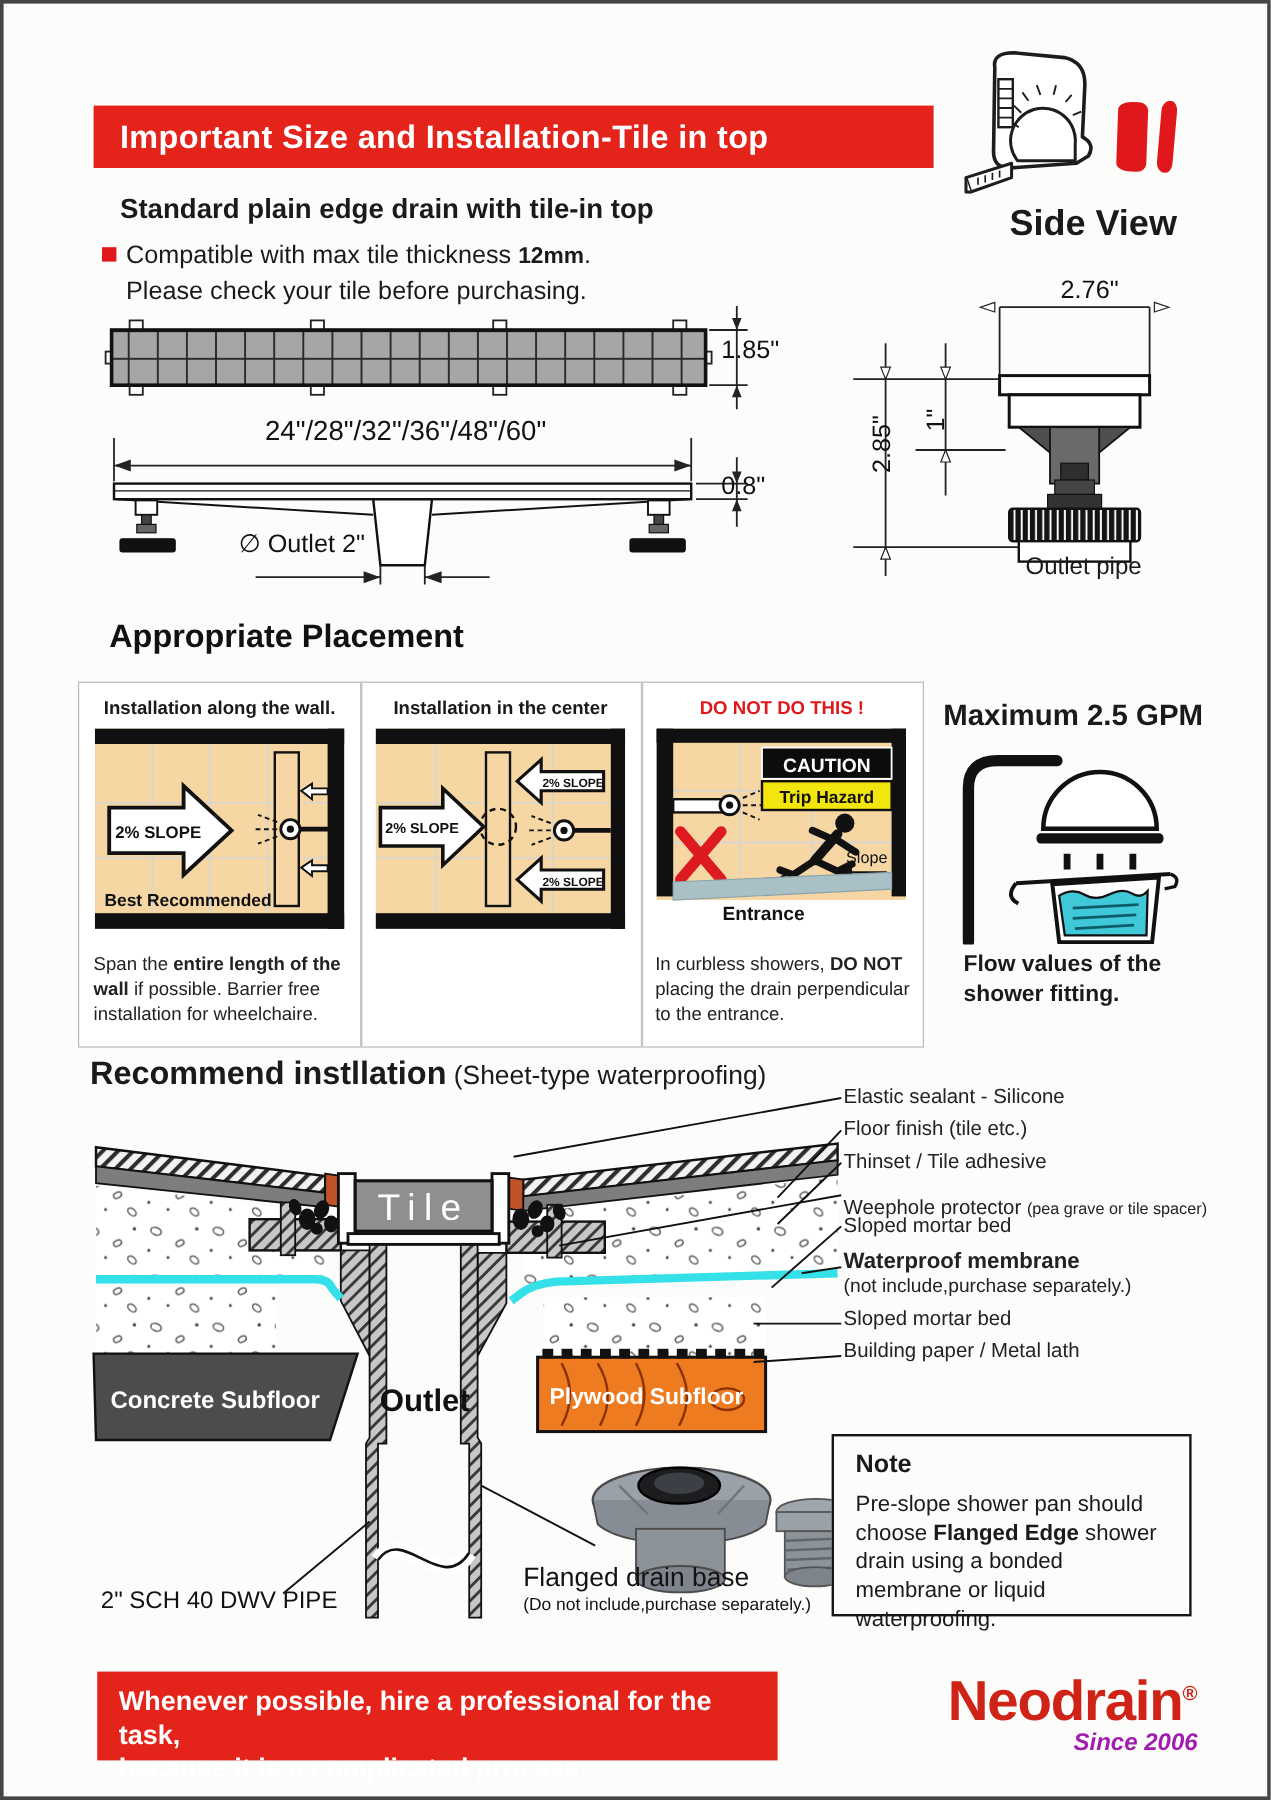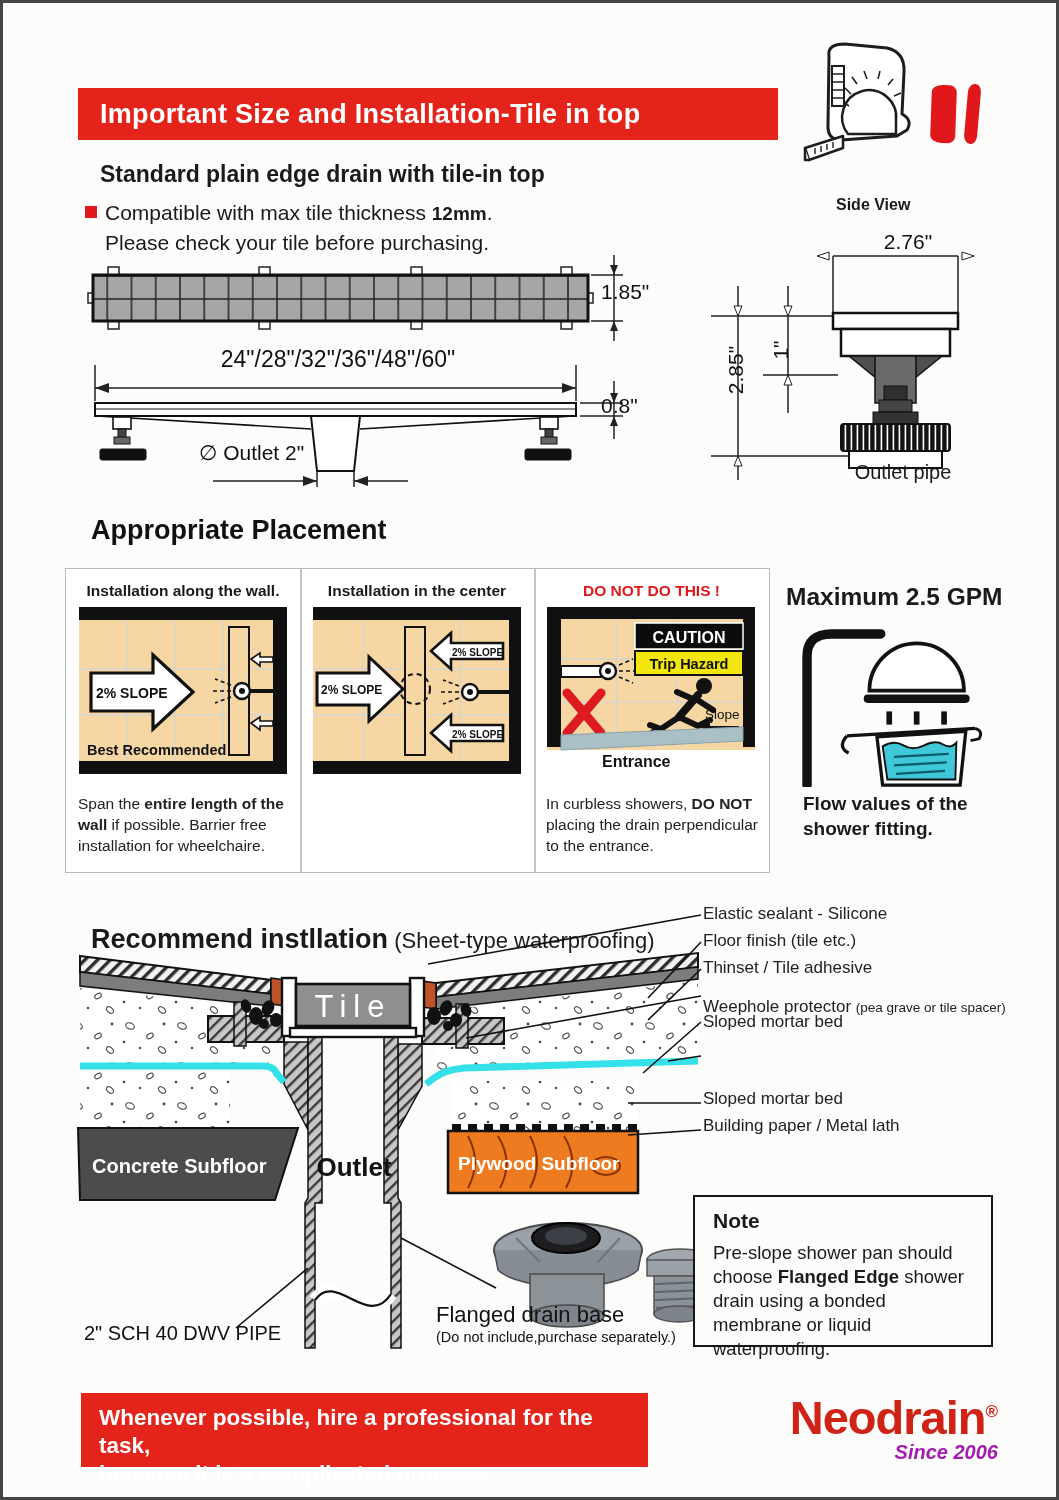--- a/index.html
+++ b/index.html
@@ -152,21 +152,21 @@
         <line x1="271" y1="228" x2="325" y2="228"></line>
     </g>
     <polygon points="234,228 220,223 220,233" fill="#222"></polygon>
     <polygon points="271,228 285,223 285,233" fill="#222"></polygon>
   </svg>
   <div class="abs dim" style="left:598px;top:277px;">1.85"</div>
   <div class="abs dim" style="left:170px;top:343px;width:330px;text-align:center;font-size:23px;">24"/28"/32"/36"/48"/60"</div>
   <div class="abs dim" style="left:598px;top:391px;">0.8"</div>
   <div class="abs dim" style="left:196px;top:438px;">∅ Outlet 2"</div>
 
-  <div class="abs b" style="left:833px;top:193px;width:150px;text-align:left;font-size:16px;">Side View</div>
+  <div class="abs b" style="left:833px;top:167px;width:150px;text-align:center;font-size:30px;">Side View</div>
   <svg class="abs" style="left:700px;top:225px;" width="300" height="270" viewBox="0 0 300 270">
     <defs>
       <pattern id="knurl" width="6" height="28" patternUnits="userSpaceOnUse">
         <rect width="6" height="28" fill="#141414"></rect>
           <rect x="3.6" width="1.6" height="28" fill="#fff"></rect>
       </pattern>
     </defs>
     <g stroke="#222" stroke-width="1.5" fill="none">
       <line x1="130" y1="28" x2="255" y2="28"></line>
       <line x1="130" y1="28" x2="130" y2="86"></line>
@@ -370,21 +370,21 @@
           <line x1="108" y1="159" x2="164" y2="156"></line>
         <line x1="110" y1="168" x2="162" y2="165"></line>
       </g>
     </g>
   </svg>
   <div class="abs b" style="left:800px;top:788px;font-size:19px;line-height:25px;">
     <span>Flow values of the</span><br>
     <span>shower fitting.</span>
   </div>
 
-  <div class="abs" style="left:88px;top:876px;margin-top:45px;">
+  <div class="abs" style="left:72px;top:876px;">
     <span class="b" style="font-size:27px;">Recommend instllation</span><span style="font-size:22px;"> (Sheet-type waterproofing)</span>
   </div>
 
   <svg class="abs" style="left:65px;top:895px;" width="975" height="460" viewBox="0 0 975 460">
     <defs>
       <pattern id="hatch" width="9" height="9" patternUnits="userSpaceOnUse" patternTransform="rotate(45)">
         <rect width="9" height="9" fill="#f2f2f2"></rect>
           <rect width="3.4" height="9" fill="#2e2e2e"></rect>
       </pattern>
       <pattern id="hatch2" width="8" height="8" patternUnits="userSpaceOnUse" patternTransform="rotate(45)">
@@ -521,20 +521,24 @@
     <text x="368" y="444" font-size="14.5" fill="#111">(Do not include,purchase separately.)</text>
   </svg>
 
   <div class="abs lbl" style="top:901px;">Elastic sealant - Silicone</div>
   <div class="abs lbl" style="top:928px;">Floor finish (tile etc.)</div>
   <div class="abs lbl" style="top:955px;">Thinset / Tile adhesive</div>
   <div class="abs lbl" style="top:982px;margin-top:12px;">
     <span>Weephole protector </span><span class="sm">(pea grave or tile spacer)</span>
   </div>
   <div class="abs lbl" style="top:1009px;">Sloped mortar bed</div>
+  <div class="abs lbl" style="top:1037px;">
+    <span class="b" style="font-size:18.5px;">Waterproof membrane</span><br>
+    <span style="font-size:16px;">(not include,purchase separately.)</span>
+  </div>
   <div class="abs lbl" style="top:1086px;">Sloped mortar bed</div>
   <div class="abs lbl" style="top:1113px;">Building paper / Metal lath</div>
 
   <div class="abs note-box">
     <div class="b" style="font-size:21px;">Note</div>
     <div style="font-size:18.5px;line-height:24px;margin-top:8px;">
       <span>Pre-slope shower pan should choose </span><span class="b">Flanged Edge</span><span> shower drain using a bonded membrane or liquid waterproofing.</span>
     </div>
   </div>
 

